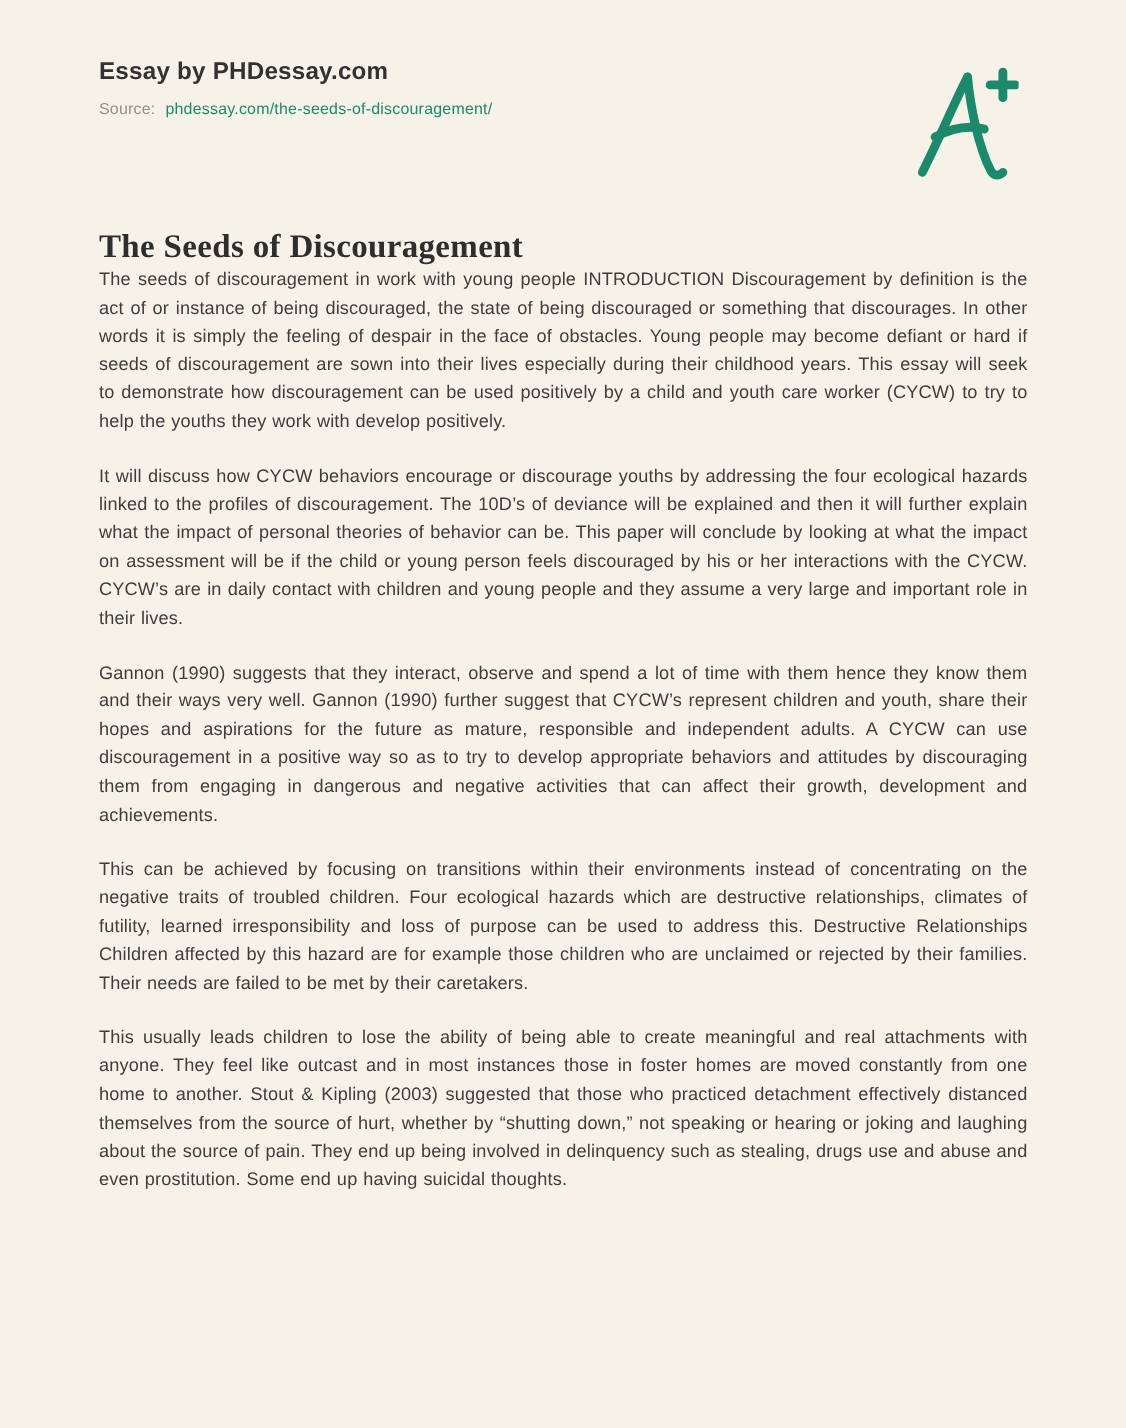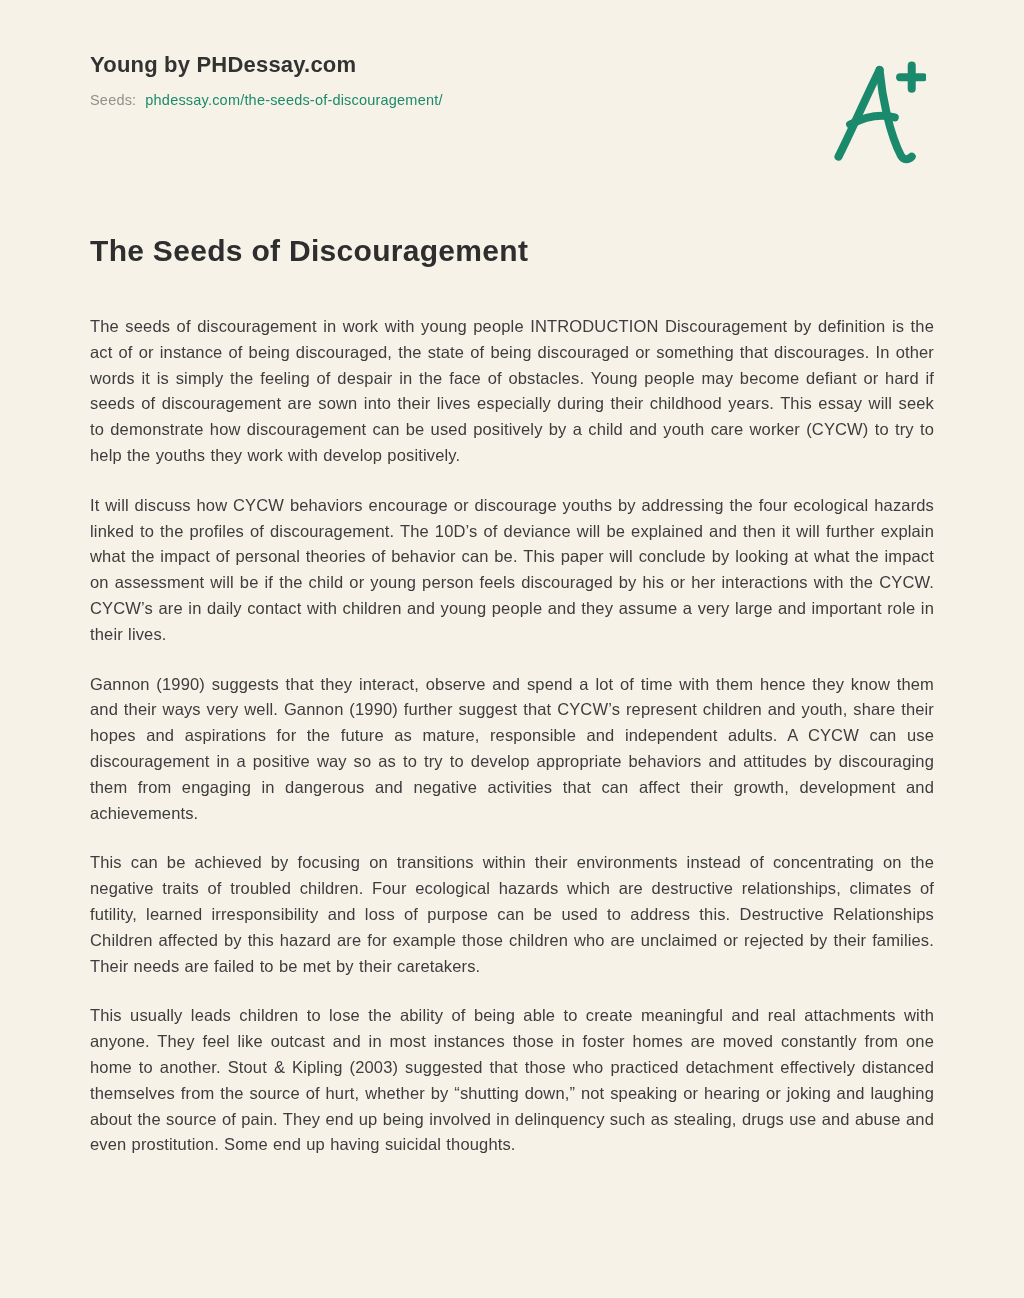--- a/index.html
+++ b/index.html
@@ -48,48 +48,49 @@
   }
   .logo {
     width: 100px;
     height: 112px;
     margin-right: 8px;
     margin-top: 4px;
     flex: 0 0 auto;
   }
   .logo svg { width: 100%; height: 100%; display: block; }
   .title {
-    margin-top: 66px;
+    margin-top: 40px;
     font-size: 30px;
     font-weight: 700;
     color: #2e2e2e;
     letter-spacing: 0.3px;
+    font-family: Liberation Serif, serif;
   }
-  .essay-body { margin-top: 46px; }
+  .essay-body { }
   .essay-body p {
     font-size: 16.5px;
     line-height: 25.8px;
     text-align: justify;
     color: var(--body-ink);
     letter-spacing: 0.15px;
     word-spacing: 0.5px;
     margin-bottom: 24px;
   }
   .essay-body p:last-child { margin-bottom: 0; }
 </style>
 </head>
 <body>
 
 <div class="page">
 
   <header class="top">
     <div class="head-left">
-      <div class="byline">Young by PHDessay.com</div>
+      <div class="byline">Essay by PHDessay.com</div>
       <div class="source-line">
-        <span class="source-label">Seeds:</span><a class="source-link">phdessay.com/the-seeds-of-discouragement/</a>
+        <span class="source-label">Source:</span><a class="source-link">phdessay.com/the-seeds-of-discouragement/</a>
       </div>
     </div>
 
     <div class="logo">
       <svg viewBox="0 0 112 120" xmlns="http://www.w3.org/2000/svg" aria-hidden="true">
         <g fill="none" stroke="#1b8a6c" stroke-width="9" stroke-linecap="round" stroke-linejoin="round">
 
           <path d="M14 110 C 32 74, 48 36, 60 13"></path>
 
           <path d="M60 13 C 63 44, 71 84, 84 109 C 87 114, 92 114, 96 110"></path>

